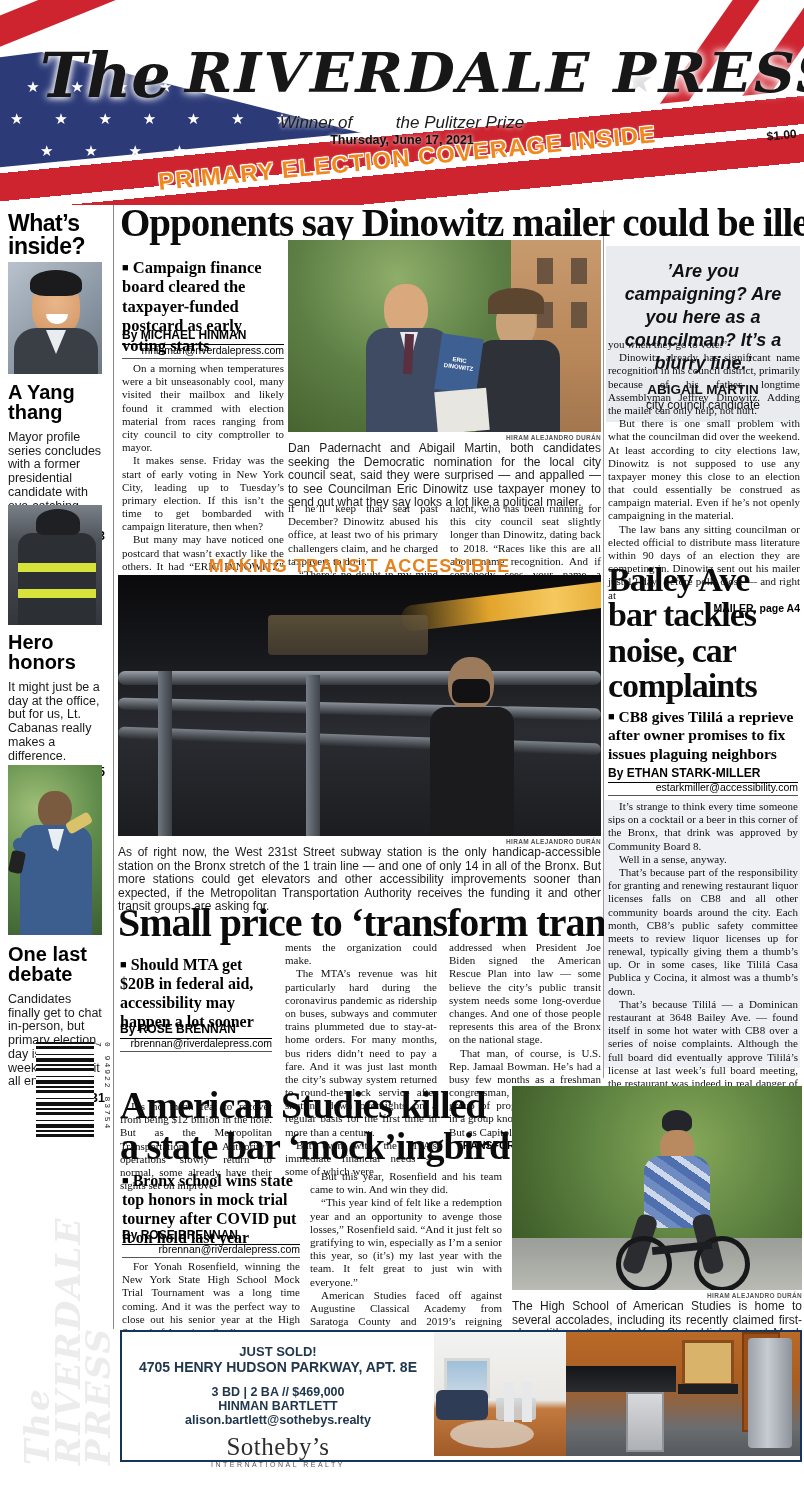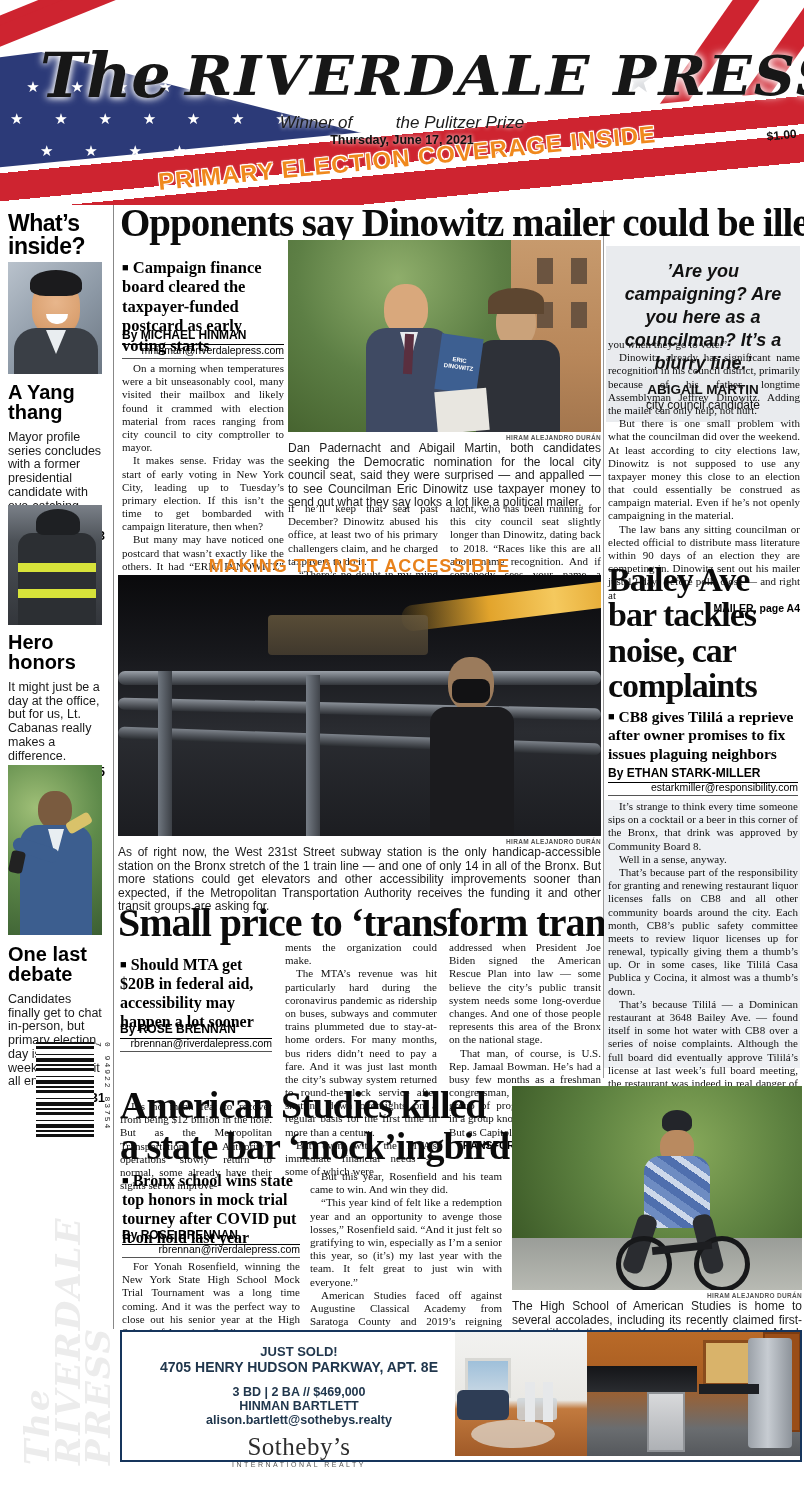--- a/index.html
+++ b/index.html
@@ -12,21 +12,21 @@
   #masthead{top:0;left:0;width:804px;height:205px;overflow:hidden;background:#fff;}
   .flag-blue{left:-30px;top:52px;width:650px;height:153px;background:#2c3a78;
              clip-path:polygon(0% 6%,11% 0%,104% 100%,0% 100%);}
   .star-row{position:absolute;color:#fff;font-size:15px;letter-spacing:13px;font-family:"DejaVu Sans",sans-serif;}
   .star-row::before{content:"★ ★ ★ ★ ★ ★ ★";}
   .gray-star{position:absolute;color:#dcdee1;font-family:"DejaVu Sans",sans-serif;}
   .gray-star::before{content:"★";}
   .corner-stripe{position:absolute;background:#ce2430;}
   .bottom-stripes{position:absolute;left:-40px;top:128px;width:900px;height:120px;transform:rotate(-5.5deg);
     background:linear-gradient(180deg,#fff 0 6px,#ce2430 6px 34px,#fff 34px 44px,#ce2430 44px 72px,#fff 72px 100%);}
-  .mast-title{position:absolute;top:48px;left:40px;width:760px;display:flex;align-items:center;
+  .mast-title{position:absolute;top:48px;left:40px;width:760px;display:flex;align-items:flex-start;
     font-family:"DejaVu Serif",serif;font-style:italic;font-weight:bold;color:#171717;
     text-shadow:0 0 6px #fff,0 0 10px #fff;}
   .mast-the{font-size:62px;line-height:.9;margin-right:14px;}
   .mast-main{font-size:55px;letter-spacing:2px;line-height:.9;white-space:nowrap;transform:scaleX(1.04);transform-origin:left;}
   .mast-tagline{position:absolute;top:113px;left:0;width:804px;text-align:center;font-family:"Liberation Sans",sans-serif;
     font-style:italic;font-size:17px;color:#1c1c1c;text-shadow:0 0 4px #fff;}
   .mast-date{position:absolute;top:133px;left:0;width:804px;text-align:center;font-family:"Liberation Sans",sans-serif;
     font-weight:bold;font-size:12.5px;color:#111;text-shadow:0 0 4px #fff;}
   .mast-banner{position:absolute;top:16px;left:0;width:100%;text-align:center;
     font-family:"Liberation Sans",sans-serif;font-weight:bold;font-size:24px;letter-spacing:1px;
@@ -275,21 +275,21 @@
     <div class="jumpline">TRANSFORM TRANSIT, page A4</div>
   </div>
 
   <div class="abs" style="left:604px;top:800px;width:196px;height:268px;background:#eef0f3;"></div>
   <div class="abs headline serif" style="left:608px;top:562px;width:192px;font-size:34px;line-height:1.04;letter-spacing:-1px;">Bailey Ave bar tackles noise, car complaints</div>
   <div class="abs serif subhead" style="left:608px;top:708px;width:190px;font-size:15.5px;">
     <span class="sq">■</span>
     <span>CB8 gives Tililá a reprieve after owner promises to fix issues plaguing neighbors</span>
   </div>
   <div class="abs byline" style="left:608px;top:766px;width:190px;">By ETHAN STARK-MILLER</div>
-  <div class="abs byline-email" style="left:608px;top:781px;width:190px;">estarkmiller@responsibility.com</div>
+  <div class="abs byline-email" style="left:608px;top:781px;width:190px;">estarkmiller@accessibility.com</div>
   <div class="abs bodycol serif" style="left:608px;top:800px;width:190px;">
     <p>It’s strange to think every time someone sips on a cocktail or a beer in this corner of the Bronx, that drink was approved by Community Board 8.</p>
     <p>Well in a sense, anyway.</p>
     <p>That’s because part of the responsibility for granting and renewing restaurant liquor licenses falls on CB8 and all other community boards around the city. Each month, CB8’s public safety committee meets to review liquor licenses up for renewal, typically giving them a thumb’s up. Or in some cases, like Tililá Casa Publica y Cocina, it almost was a thumb’s down.</p>
     <p>That’s because Tililá — a Dominican restaurant at 3648 Bailey Ave. — found itself in some hot water with CB8 over a series of noise complaints. Although the full board did eventually approve Tililá’s license at last week’s full board meeting, the restaurant was indeed in real danger of losing a primary revenue source.</p>
     <p>“We’ll see what happens, we’re hoping that this doesn’t burn us,” said Ed Green, the public safety committee chair, who originally abstained from voting for the renewal. “But we’re going to continue to</p>
     <div class="jumpline">BAILEY BAR, page A4</div>
   </div>
 
   <div class="abs headline serif" style="left:120px;top:1086px;width:392px;font-size:38px;line-height:1.0;">
@@ -322,21 +322,21 @@
     <div class="ph-layer" style="left:118px;top:128px;width:20px;height:60px;background:#2a2c30;transform:rotate(18deg);border-radius:8px;"></div>
     <div class="ph-layer" style="left:186px;top:128px;width:20px;height:60px;background:#2a2c30;transform:rotate(-14deg);border-radius:8px;"></div>
     <div class="ph-layer" style="left:104px;top:150px;width:46px;height:46px;border-radius:50%;border:5px solid #17181a;background:transparent;"></div>
     <div class="ph-layer" style="left:182px;top:150px;width:46px;height:46px;border-radius:50%;border:5px solid #17181a;background:transparent;"></div>
     <div class="ph-layer" style="left:140px;top:158px;width:60px;height:8px;background:#1d1e21;transform:rotate(-6deg);"></div>
   </div>
   <div class="abs credit" style="left:512px;top:1292px;width:290px;">HIRAM ALEJANDRO DURÁN</div>
   <div class="abs caption" style="left:512px;top:1300px;width:290px;">The High School of American Studies is home to several accolades, including its recently claimed first-place title at the New York State High School Mock Trial Tournament.</div>
 
   <div class="abs ad-box" style="left:120px;top:1330px;width:678px;height:128px;">
-    <div style="width:312px;padding-top:12px;padding-left:21px;" class="ad-text">
+    <div style="width:312px;padding-top:12px;" class="ad-text">
       <div class="ad-l1">JUST SOLD!</div>
       <div class="ad-l2">4705 HENRY HUDSON PARKWAY, APT. 8E</div>
       <div class="ad-l3" style="margin-top:10px;">3 BD | 2 BA // $469,000</div>
       <div class="ad-l3">HINMAN BARTLETT</div>
       <div class="ad-l3">alison.bartlett@sothebys.realty</div>
       <div class="ad-brand" style="margin-top:6px;">Sotheby’s</div>
       <div class="ad-brand-sub">INTERNATIONAL REALTY</div>
     </div>
     <div style="position:relative;width:132px;height:124px;overflow:hidden;">
       <div class="ph-layer" style="inset:0;background:linear-gradient(180deg,#f2f2f0 0%,#e9e8e4 55%,#c27a3e 62%,#a05a28 100%);"></div>

